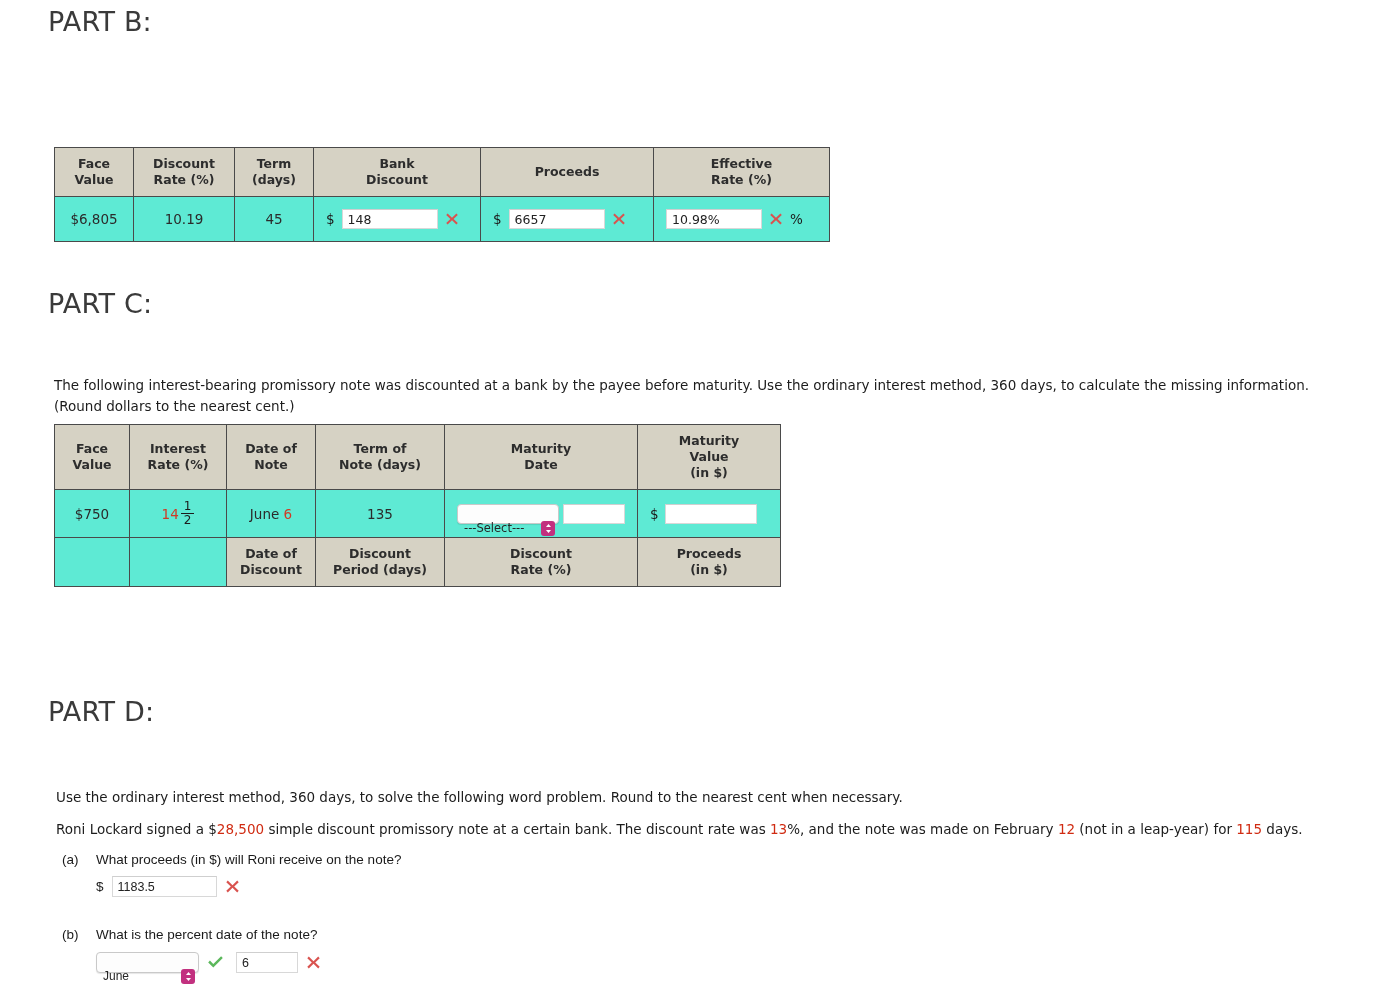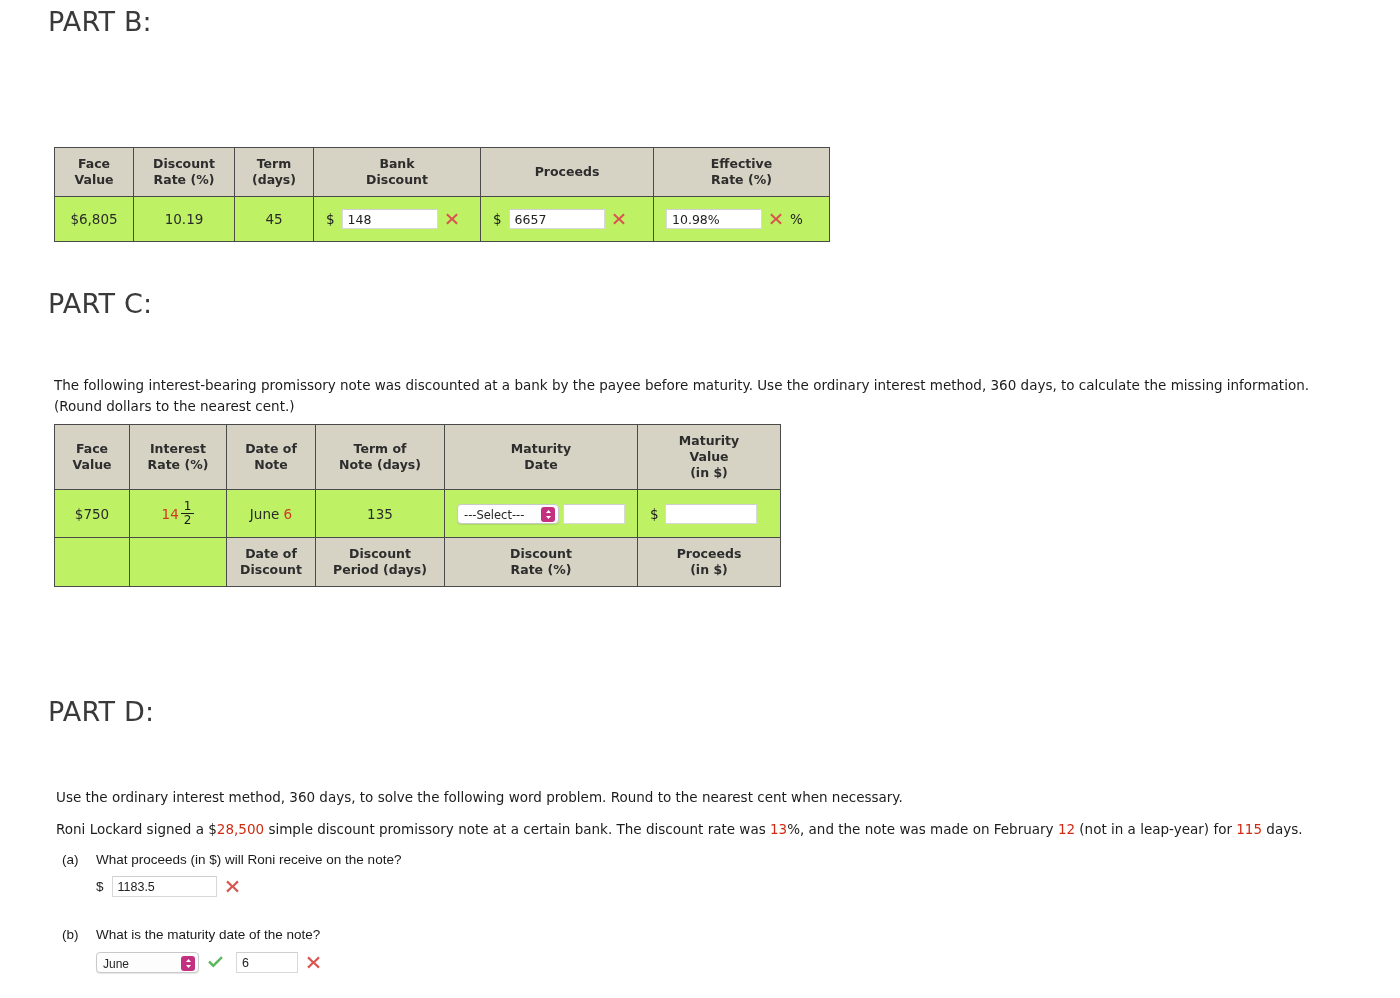--- a/index.html
+++ b/index.html
@@ -60,21 +60,21 @@
   }
   table.qtable th {
     background: #d6d2c4;
     color: #2d2d2d;
     font-size: 12.5px;
     font-weight: bold;
     line-height: 16px;
     padding: 8px 6px;
   }
   table.qtable td {
-    background: #bef264;
+    background: #5eead4;
     font-size: 13.5px;
     color: #2b2b2b;
     padding: 8px 6px;
     height: 28px;
     margin-left: 16px;
   }
   td.novalue, th.novalue {
     border: none;
     background: transparent;
   }
@@ -129,28 +129,28 @@
     display: flex;
     align-items: center;
     gap: 7px;
     padding: 0 6px;
   }
   .cellflex.left { justify-content: flex-start; }
 
   
   .selwrap {
     display: inline-flex;
-    align-items: center;
+    align-items: flex-start;
     justify-content: space-between;
     border: 1px solid #c9c9c9;
     border-radius: 4px;
     background: #fdfdfd;
     height: 20px;
     box-sizing: border-box;
-    padding: 2px 3px 0 6px;
+    padding: 16px 3px 0 6px;
     font-family: "DejaVu Sans", sans-serif;
     font-size: 11.5px;
     color: #262626;
     box-shadow: 0 1px 1px rgba(0,0,0,0.10);
     white-space: nowrap;
   }
   .selwrap .sellabel { padding-right: 6px; }
   .spinner {
     width: 14px;
     height: 15px;
@@ -379,21 +379,21 @@
     <span class="dollar">$</span>
     <span class="txtin" style="width:105px; height:21px; line-height:21px;">1183.5</span>
     <span class="mark">
       <svg width="15" height="15" viewBox="0 0 14 14">
         <path d="M2.6 1.4 L7 5.8 L11.4 1.4 L12.8 3 L8.6 7 L12.8 11 L11.4 12.6 L7 8.2 L2.6 12.6 L1.2 11 L5.4 7 L1.2 3 Z" fill="#d9534f"></path>
       </svg>
     </span>
   </div>
 
   <div class="qlabel" style="left:62px; top:927px;">(b)</div>
-  <div class="qtext" style="left:96px; top:927px;">What is the maturity date of the note?</div>
+  <div class="qtext" style="left:96px; top:927px;">What is the percent date of the note?</div>
   <div class="ansrow" style="left:96px; top:952px;">
     <span class="selwrap" style="width:103px; height:21px; font-family:'Liberation Sans', sans-serif; font-size:12px;">
       <span class="sellabel">June</span>
       <span class="spinner">
         <svg width="9" height="11" viewBox="0 0 9 11">
           <path d="M4.5 1 L7 4 L2 4 Z" fill="#ffffff"></path>
           <path d="M4.5 10 L2 7 L7 7 Z" fill="#ffffff"></path>
         </svg>
       </span>
     </span>

